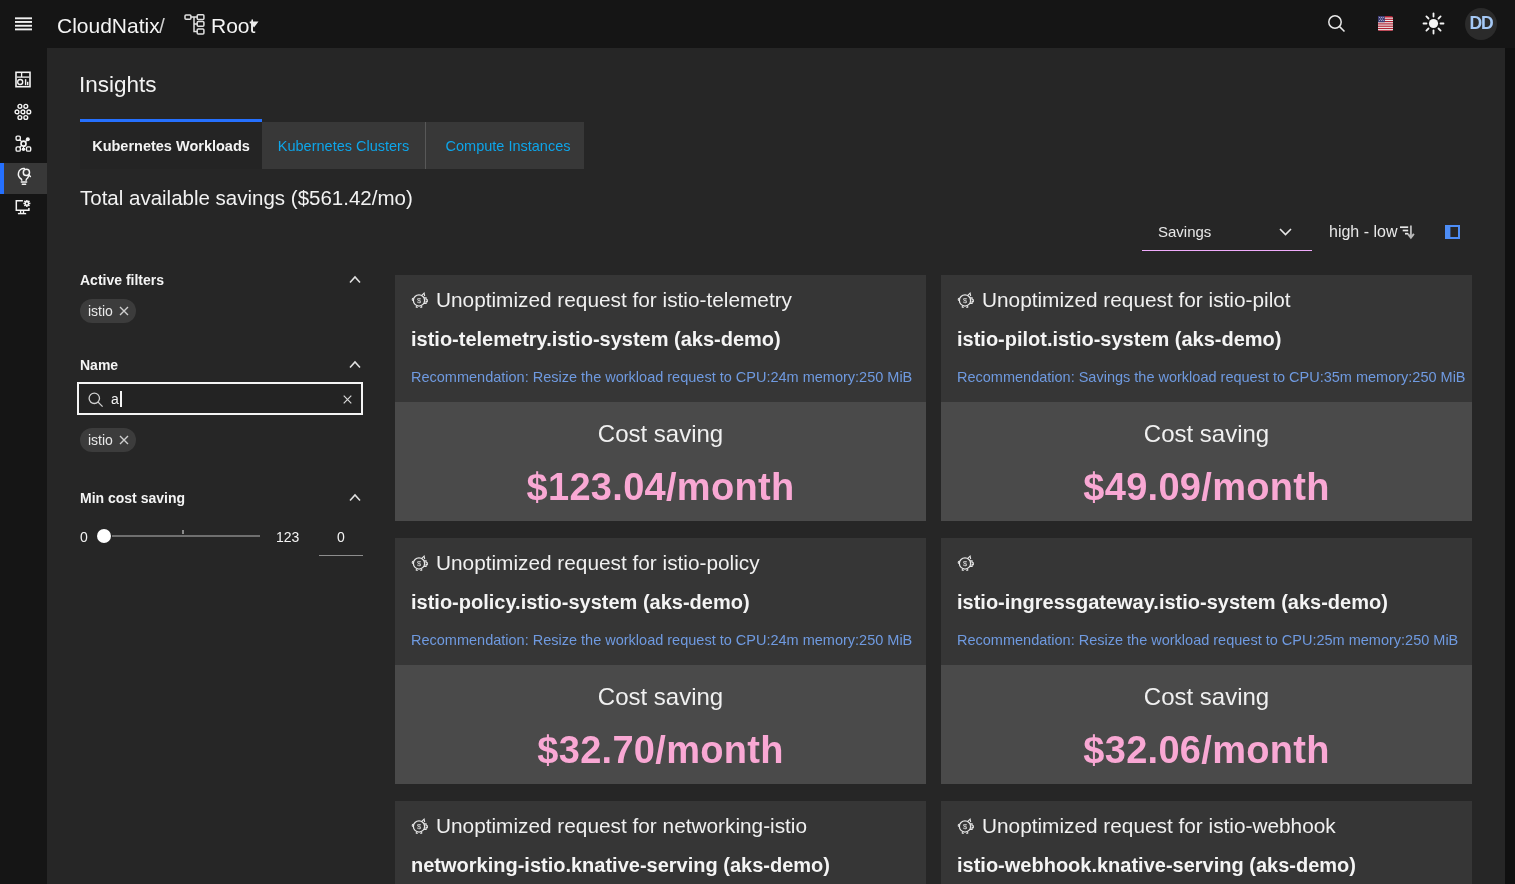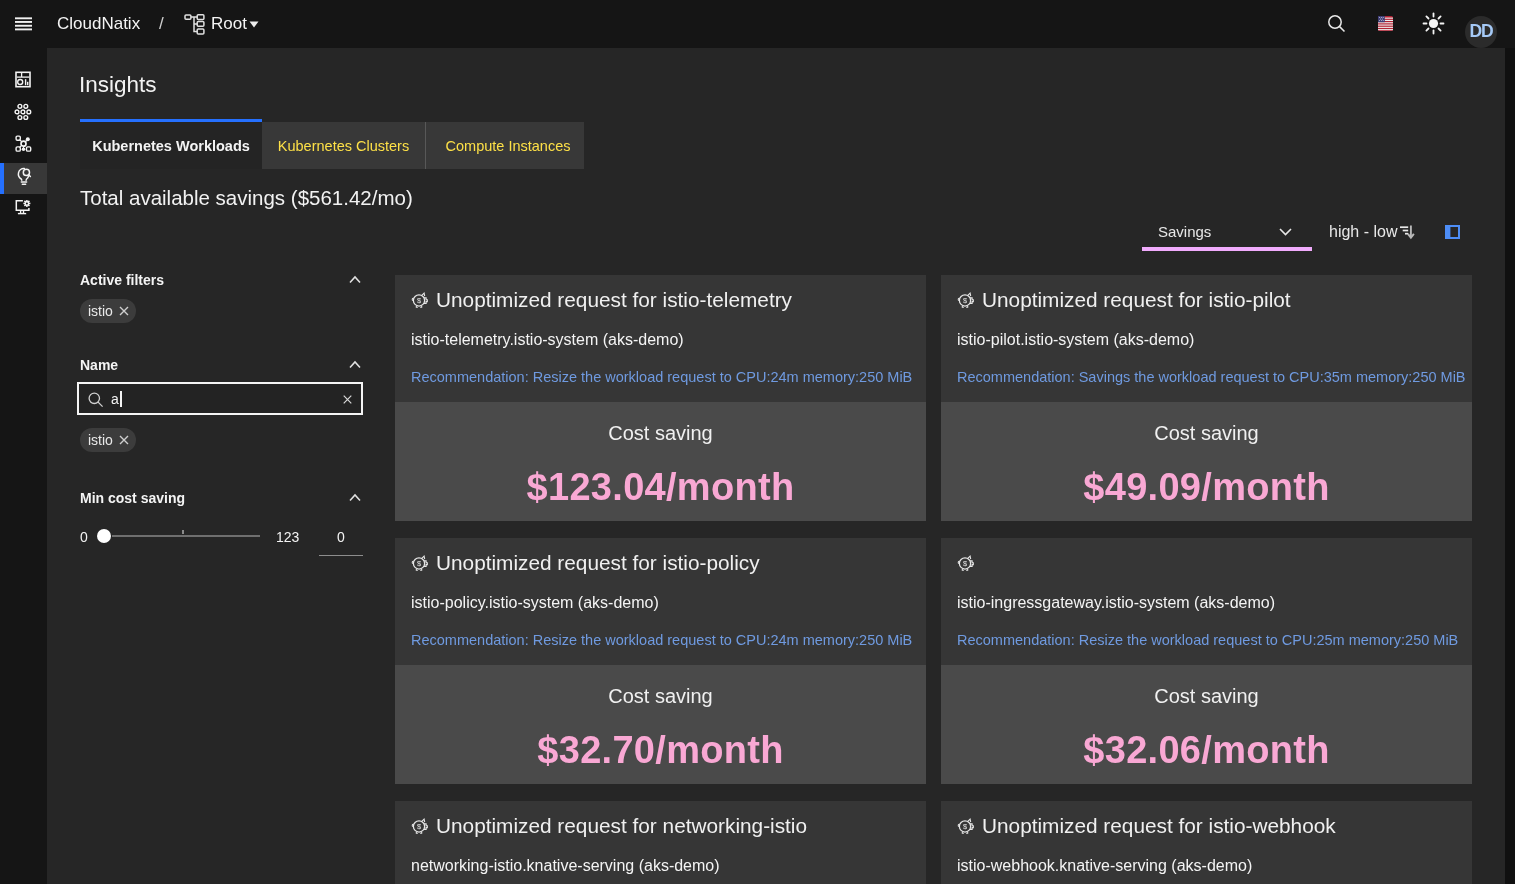--- a/index.html
+++ b/index.html
@@ -3,39 +3,39 @@
 <meta charset="utf-8">
 <style>
 * { margin:0; padding:0; box-sizing:border-box; }
 html,body { width:1515px; height:884px; overflow:hidden; background:#262626;
   font-family:"Liberation Sans", sans-serif; }
 .abs { position:absolute; }
 
 #topbar { position:absolute; left:0; top:0; width:1515px; height:48px; background:#151515; }
 #sidebar { position:absolute; left:0; top:48px; width:47px; height:836px; background:#151515; }
 #scrollstrip { position:absolute; right:0; top:48px; width:10px; height:836px; background:#101010; }
-.tb-text { color:#f4f4f4; font-size:17px; }
+.tb-text { color:#f4f4f4; font-size:21px; }
 #brand { left:57px; top:14px; }
 #slash { left:159px; top:14px; color:#cfcfcf; }
 #rootlbl { left:211px; top:14px; }
 #side-active { position:absolute; left:0; top:163px; width:47px; height:31px; background:#383838; }
 #side-active-bar { position:absolute; left:0; top:163px; width:4px; height:31px; background:#2570fe; }
 
 #h-insights { left:79px; top:72px; font-size:22.5px; color:#f2f2f2; line-height:26px; }
 #h-total { left:80px; top:186px; font-size:20.5px; color:#f2f2f2; line-height:23px; }
 
 #tabs { position:absolute; left:80px; top:119px; height:50px; }
-.tab { position:absolute; top:3px; height:47px; font-size:14.5px; color:#fde047;
+.tab { position:absolute; top:3px; height:47px; font-size:14.5px; color:#0ea5e9;
   display:flex; align-items:center; justify-content:center; background:#383838; }
 #tab1 { left:0; width:182px; background:#242424; color:#f4f4f4; font-weight:bold; }
 #tab1blue { position:absolute; left:0; top:0; width:182px; height:3px; background:#2570fe; }
 #tab2 { left:182px; width:163px; }
 #tab3 { left:345px; width:159px; border-left:1px solid #585858;padding-left:6px; }
 
-#sel-savings { left:1142px; top:222px; width:170px; height:29px; border-bottom:4px solid #f0abfc; color:#e8e8e8; font-size:15px; }
+#sel-savings { left:1142px; top:222px; width:170px; height:29px; border-bottom:1px solid #f0abfc; color:#e8e8e8; font-size:15px; }
 #sel-savings span { position:absolute; left:16px; top:1px; }
 #hl { left:1329px; top:223px; font-size:16px; color:#e8e8e8; }
 
 .flabel { position:absolute; font-size:14px; font-weight:bold; color:#f4f4f4; }
 .chev { position:absolute; }
 .chip { position:absolute; height:24px; background:#3c3c3c; border-radius:12px; color:#e8e8e8;
   font-size:14px; display:flex; align-items:center; padding:0 7px 0 8px; gap:6px; }
 #searchbox { position:absolute; left:77px; top:382px; width:286px; height:33px; border:2px solid #f4f4f4; background:#232323; }
 #searchtxt { position:absolute; left:111px; top:391px; font-size:14px; color:#f4f4f4; }
 #caret { position:absolute; left:120px; top:391px; width:1.5px; height:16px; background:#f4f4f4; }
@@ -44,23 +44,23 @@
 #slider-handle { position:absolute; left:97px; top:529px; width:14px; height:14px; border-radius:50%; background:#ffffff; }
 .snum { position:absolute; font-size:14px; color:#f4f4f4; }
 #numinput { position:absolute; left:319px; top:522px; width:44px; height:34px; border-bottom:1px solid #8d8d8d; color:#f4f4f4; font-size:14px; text-align:center; line-height:30px; }
 
 #grid { position:absolute; left:395px; top:275px; width:1078px; height:770px; }
 .card { position:absolute; width:531px; height:246px; }
 .card .ct { position:absolute; left:0; top:0; width:531px; height:127px; background:#363636; }
 .card .cb { position:absolute; left:0; top:127px; width:531px; height:119px; background:#4a4a4a; }
 .ctitle { position:absolute; left:41px; top:14px; font-size:20.8px; color:#f0f0f0; line-height:21px; }
 .cicon { position:absolute; left:16px; top:17px; }
-.csub { position:absolute; left:16px; top:56px; font-size:16px; font-weight:normal; color:#f4f4f4; line-height:17px; }
+.csub { position:absolute; left:16px; top:56px; font-size:20px; font-weight:bold; color:#f4f4f4; line-height:17px; }
 .crec { position:absolute; left:16px; top:94px; font-size:14.5px; color:#6f9ae0; line-height:16px; }
-.clab { position:absolute; left:0; top:21px; width:531px; text-align:center; font-size:20px; color:#f0f0f0; line-height:21px; }
+.clab { position:absolute; left:0; top:21px; width:531px; text-align:center; font-size:24px; color:#f0f0f0; line-height:21px; }
 .camt { position:absolute; left:0; top:65px; width:531px; text-align:center; font-size:38px; font-weight:bold; color:#f9a8d4; line-height:40px; letter-spacing:0.3px; }
 </style>
 </head>
 <body>
 <div id="topbar"></div>
 <div id="sidebar"></div>
 <div id="scrollstrip"></div>
 
 <svg class="abs" style="left:14.5px;top:17px" width="17" height="14" viewBox="0 0 17 14">
   <g stroke="#f0f0f0" stroke-width="1.9">
@@ -117,21 +117,21 @@
     <line x1="11.5" y1="1.5" x2="11.5" y2="4.5"></line>
     <line x1="11.5" y1="18.5" x2="11.5" y2="21.5"></line>
     <line x1="1.5" y1="11.5" x2="4.5" y2="11.5"></line>
     <line x1="18.5" y1="11.5" x2="21.5" y2="11.5"></line>
     <line x1="4.4" y1="4.4" x2="6.5" y2="6.5"></line>
     <line x1="16.5" y1="16.5" x2="18.6" y2="18.6"></line>
     <line x1="4.4" y1="18.6" x2="6.5" y2="16.5"></line>
     <line x1="16.5" y1="6.5" x2="18.6" y2="4.4"></line>
   </g>
 </svg>
-<div class="abs" style="left:1465px;top:8px;width:32px;height:32px;border-radius:50%;background:#2b2b2b;color:#a5c9f6;font-size:17.5px;font-weight:bold;letter-spacing:-1.2px;text-align:center;line-height:31px;margin-top:8px;">DD</div>
+<div class="abs" style="left:1465px;top:8px;width:32px;height:32px;border-radius:50%;background:#2b2b2b;color:#a5c9f6;font-size:17.5px;font-weight:bold;letter-spacing:-1.2px;text-align:center;line-height:31px;">DD</div>
 
 <div id="side-active"></div>
 <div id="side-active-bar"></div>
 
 <svg class="abs" style="left:15px;top:71px" width="16" height="17" viewBox="0 0 16 17">
   <g fill="none" stroke="#f4f4f4" stroke-width="1.6">
     <rect x="1" y="1.3" width="14" height="14.4"></rect>
     <line x1="1.8" y1="6.1" x2="14.2" y2="6.1" stroke-width="1.3"></line>
     <line x1="6.6" y1="1.5" x2="6.6" y2="6" stroke-width="1.3"></line>
     <circle cx="5.2" cy="11" r="2.5" stroke-width="1.4"></circle>

